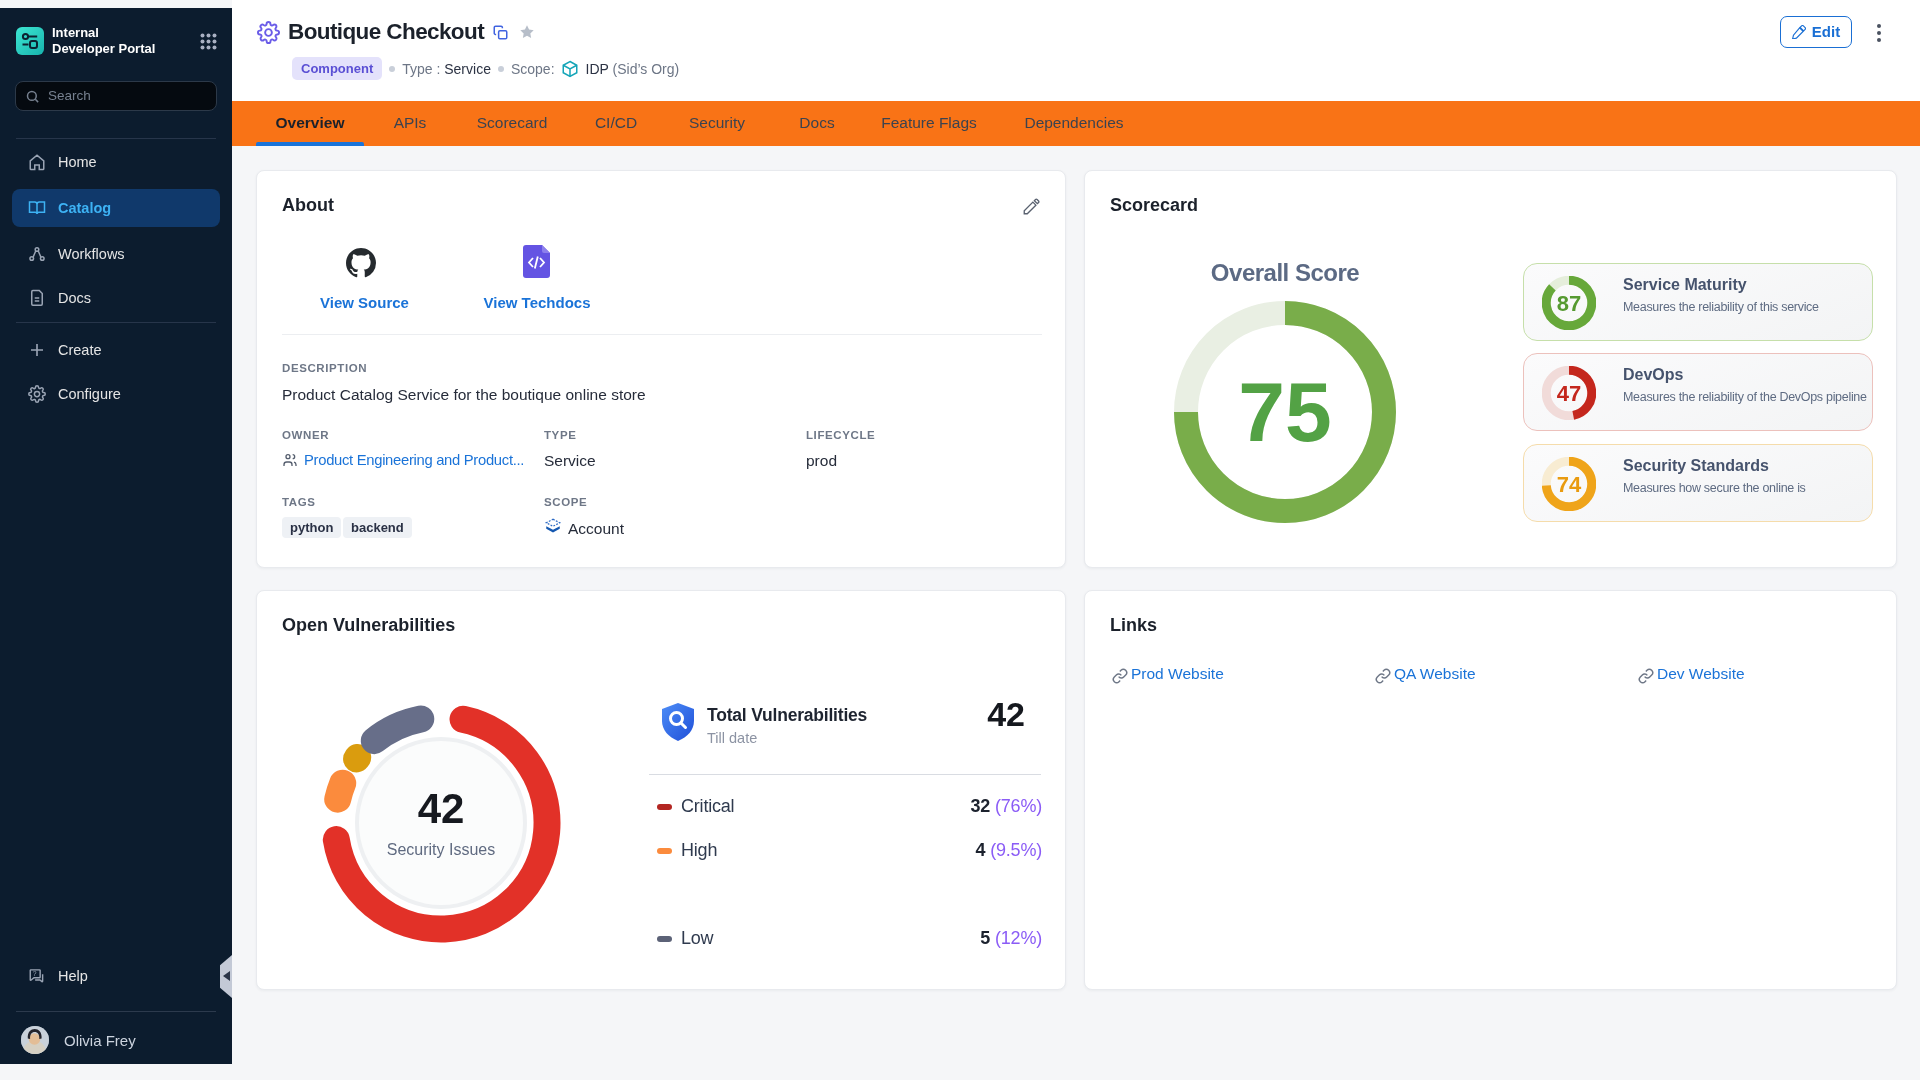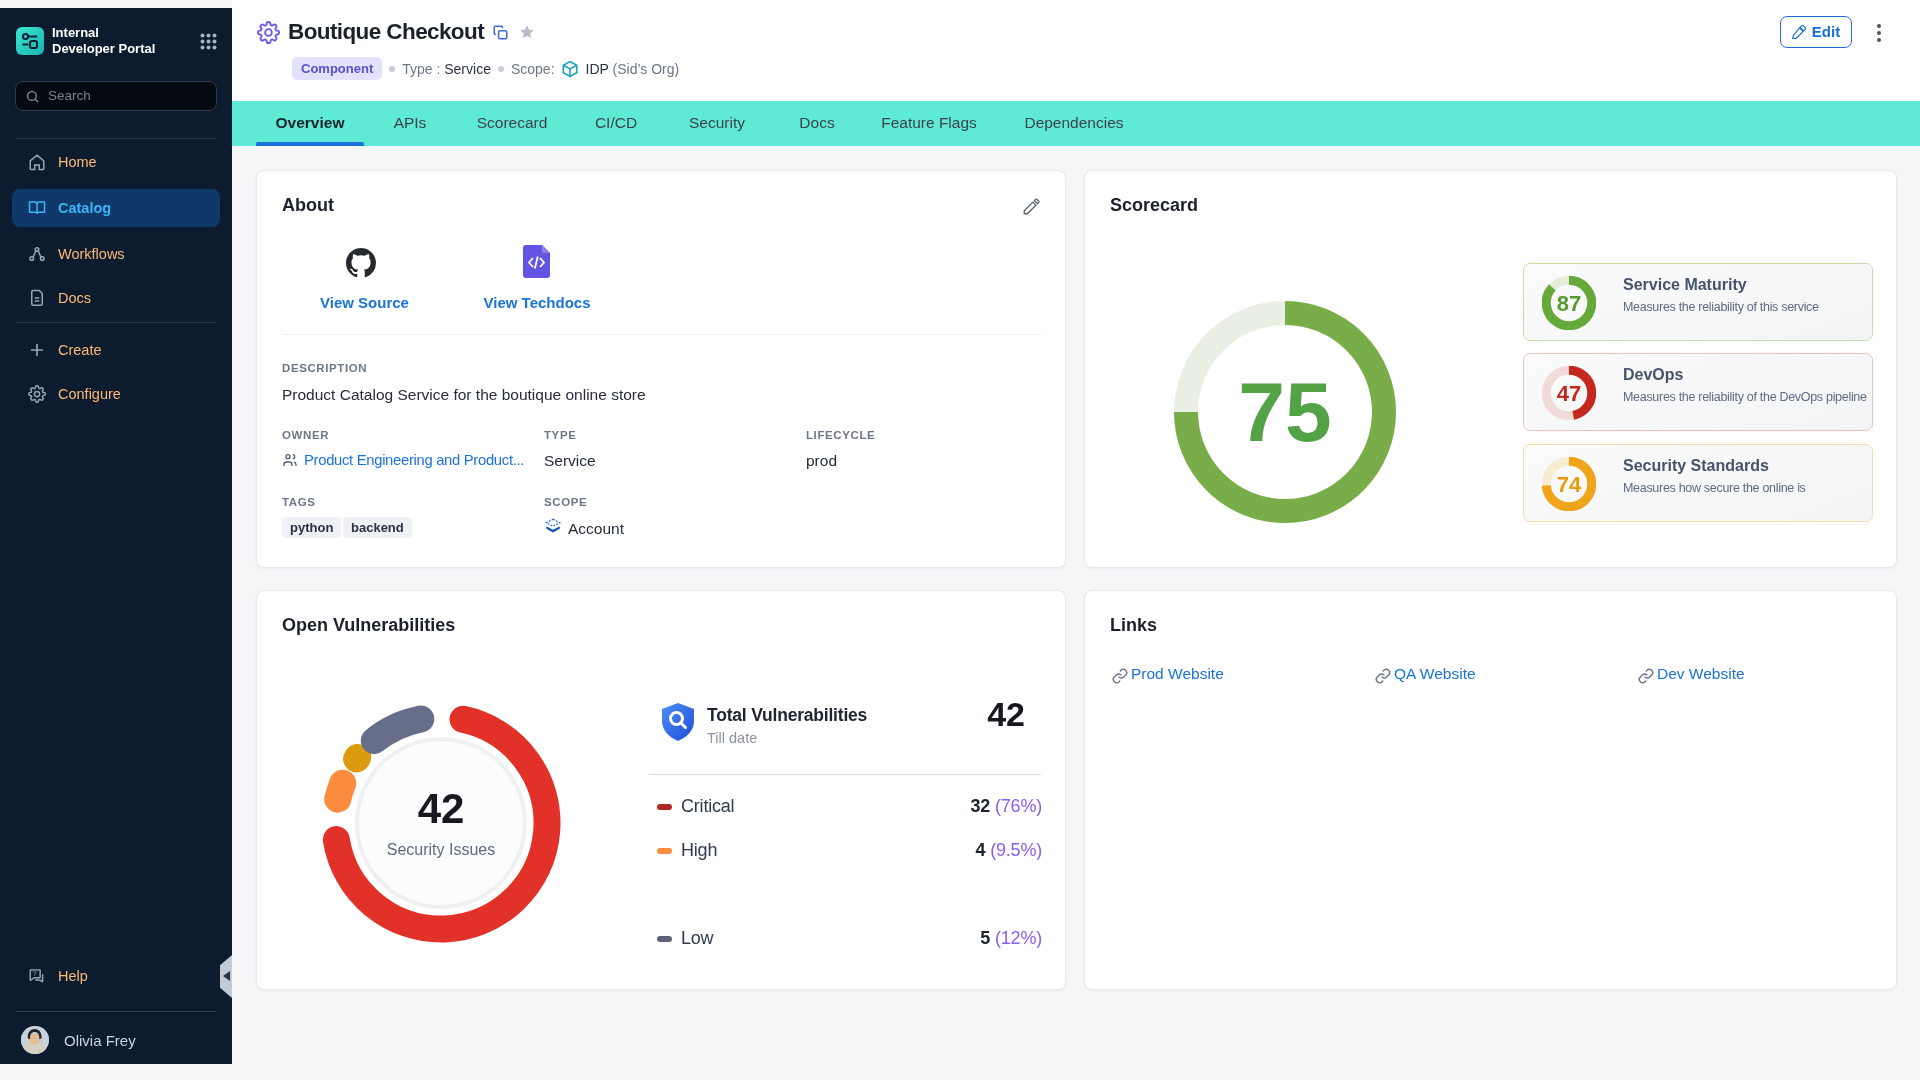--- a/index.html
+++ b/index.html
@@ -8,42 +8,42 @@
 
 
 #sidebar { position:absolute; left:0; top:8px; width:232px; height:1056px; background:#0c1c2e; z-index:5; }
 #logo { position:absolute; left:16px; top:19px; width:28px; height:28px; border-radius:6px; background:linear-gradient(135deg,#3ee6d2,#17b3ad); }
 #logotext { position:absolute; left:52px; top:17px; color:#fff; font-size:13px; font-weight:700; line-height:15.5px; }
 #griddots { position:absolute; left:200px; top:25px; width:17px; height:17px; }
 #searchbox { position:absolute; left:15px; top:73px; width:202px; height:30px; background:#050a10; border:1px solid #2c3949; border-radius:8px; color:#76808f; font-size:13.5px; line-height:28px; }
 #searchbox .mag { position:absolute; left:9px; top:7px; }
 #searchbox .ph { position:absolute; left:32px; top:0px; }
 .sdivider { position:absolute; left:16px; width:200px; height:1px; background:#27354a; }
-.nav { position:absolute; left:12px; width:208px; height:38px; border-radius:8px; color:#fdba74; font-size:14.5px; display:flex; align-items:center; }
+.nav { position:absolute; left:12px; width:208px; height:38px; border-radius:8px; color:#e5e5e5; font-size:14.5px; display:flex; align-items:center; }
 .nav svg { margin-left:16px; flex:0 0 auto; }
 .nav span { margin-left:12px; }
 .nav.active { background:#10396b; color:#3db2f4; font-weight:700; }
 #collapse { position:absolute; left:220px; top:947px; width:12px; height:43px; background:#c3c9d6; clip-path:polygon(100% 0, 100% 100%, 0 76%, 0 24%); }
 #collapse:after { content:""; position:absolute; left:3px; top:16px; border-right:7px solid #2a3447; border-top:5.5px solid transparent; border-bottom:5.5px solid transparent; }
 #user { position:absolute; left:21px; top:1018px; width:28px; height:28px; border-radius:50%; overflow:hidden; background:#8d99a8; }
 #username { position:absolute; left:64px; top:1024px; color:#ccd3de; font-size:15px; }
 
 
 #header { position:absolute; left:232px; top:0; width:1688px; height:146px; background:#fff; border-bottom:1px solid #e9ebef; }
 #titlerow { position:absolute; left:288px; top:18px; height:28px; display:flex; align-items:center; }
 #title { font-size:22.5px; font-weight:700; color:#1b212b; letter-spacing:-0.6px;text-align:center; }
 #metarow { position:absolute; left:292px; top:57px; height:23px; display:flex; align-items:center; font-size:14px; color:#6d7686; }
 #badge { height:23px; padding:0 9px; background:#e4e2fb; border-radius:5px; color:#5a4fd4; font-weight:700; font-size:13px; line-height:23px; }
 .hdot { width:6px; height:6px; border-radius:50%; background:#c9cfd9; margin:0 7px; }
 .hmeta b { color:#2c3344; font-weight:400; }
 #editbtn { position:absolute; left:1780px; top:16px; width:72px; height:32px; border:1.5px solid #1a6fd4; border-radius:7px; color:#1a6fd4; font-size:15px; font-weight:700; text-align:center; line-height:30px; }
 #kebab { position:absolute; left:1877px; top:24px; width:4px; height:4px; background:#4a5260; border-radius:50%; box-shadow:0 7px 0 #4a5260, 0 14px 0 #4a5260; }
 
 
-#tabs { position:absolute; left:232px; top:101px; width:1688px; height:45px; background:#5eead4; }
+#tabs { position:absolute; left:232px; top:101px; width:1688px; height:45px; background:#f97316; }
 .tab { position:absolute; top:0; height:45px; line-height:43px; font-size:15.5px; color:#3c434f; text-align:center; }
 .tab.active { color:#1b212b; font-weight:700; }
 #tabline { position:absolute; left:24px; top:41px; width:108px; height:4px; background:#1a73d8; border-radius:2px 2px 0 0; }
 
 
 .card { position:absolute; background:#fff; border:1px solid #e8eaee; border-radius:8px; box-shadow:0 1px 3px rgba(20,30,50,.05); }
 .cardtitle { position:absolute; left:25px; top:24px; font-size:18px; font-weight:700; color:#1b212b; }
 #aboutcard   { left:256px;  top:170px; width:810px; height:398px; }
 #scorecard   { left:1084px; top:170px; width:813px; height:398px; }
 #vulncard    { left:256px;  top:590px; width:810px; height:400px; }
@@ -52,21 +52,21 @@
 
 .viewlink { position:absolute; font-size:15px; font-weight:700; color:#1a73d8; }
 #aboutdiv { position:absolute; left:25px; top:163px; width:760px; height:1px; background:#eceef1; }
 .lbl { position:absolute; font-size:11.5px; font-weight:700; color:#6e7787; letter-spacing:0.6px; }
 .val { position:absolute; font-size:15.5px; color:#262c3a; }
 .vlink { position:absolute; font-size:14.8px; letter-spacing:-0.3px; color:#1a73d8; white-space:nowrap; }
 .chip { position:absolute; top:0; height:21px; background:#eef1f5; border-radius:4px; color:#2a3145; font-size:13px; font-weight:700; line-height:21px; padding:0 8px; }
 
 
 #overall { position:absolute; left:0px; top:88px; width:400px; text-align:center; font-size:24px; letter-spacing:-0.5px; font-weight:700; color:#5c6a84; }
-.sbox { position:absolute; left:438px; width:350px; border-radius:7px; background:linear-gradient(160deg,#fbfbfc,#f3f4f5); }
+.sbox { position:absolute; left:438px; width:350px; border-radius:14px; background:linear-gradient(160deg,#fbfbfc,#f3f4f5); }
 .sbox .t { position:absolute; left:99px; top:12px; font-size:16px; font-weight:700; color:#46536d; white-space:nowrap; }
 .sbox .d { position:absolute; left:99px; top:36px; font-size:12.5px; letter-spacing:-0.3px; color:#5e6b82; white-space:nowrap; }
 
 
 .vrow { position:absolute; left:400px; width:385px; height:24px; font-size:18px; letter-spacing:-0.2px; color:#2f3a4e; }
 .vrow .dash { position:absolute; left:0px; top:8px; width:15px; height:6px; border-radius:3px; }
 .vrow .nm { position:absolute; left:24px; top:0; }
 .vrow .vv { position:absolute; right:0; top:0; text-align:right; }
 .vrow .vv b { color:#1c222e; }
 .vrow .vv span { color:#8b5cf6; }
@@ -159,20 +159,21 @@
   <div class="lbl" style="left:287px;top:325px">SCOPE</div>
   <svg class="abs" style="left:287px;top:346px" width="18" height="18" viewBox="0 0 24 24" fill="none">
       <path d="M12 3l9 4.7-9 4.7-9-4.7z" stroke="#2e6bc4" stroke-width="1.6" stroke-dasharray="2.5 1.8" fill="none"></path>
       <path d="M3 12.2l9 4.7 9-4.7v3.6l-9 4.7-9-4.7z" fill="#1558b0"></path>
     </svg>
   <div class="val" style="left:311px;top:349px">Account</div>
 </div>
 
 <div class="card" id="scorecard">
   <div class="cardtitle">Scorecard</div>
+  <div id="overall">Overall Score</div>
   <svg class="abs" style="left:89px;top:130px" width="222" height="222" viewBox="0 0 222 222">
     <circle cx="111" cy="111" r="99" fill="none" stroke="#e9efe3" stroke-width="24"></circle>
     <path d="M111 12 A99 99 0 1 1 12 111" fill="none" stroke="#79ad4a" stroke-width="24"></path>
     <text x="111" y="140" text-anchor="middle" font-size="84" font-weight="bold" fill="#53a245" font-family="Liberation Sans, sans-serif">75</text>
   </svg>
   <div class="sbox" style="top:92px;height:78px;border:1.5px solid #c6dfaa">
     <svg class="abs" style="left:18px;top:12px" width="54" height="54" viewBox="0 0 54 54">
       <circle cx="27" cy="27" r="22.75" fill="none" stroke="#e5eedb" stroke-width="9"></circle>
       <path d="M27 4.25 A22.75 22.75 0 1 1 10.41 11.43" fill="none" stroke="#67a83a" stroke-width="9"></path>
       <text x="27" y="34.9" text-anchor="middle" font-size="22" font-weight="bold" fill="#569a31" font-family="Liberation Sans, sans-serif">87</text>

